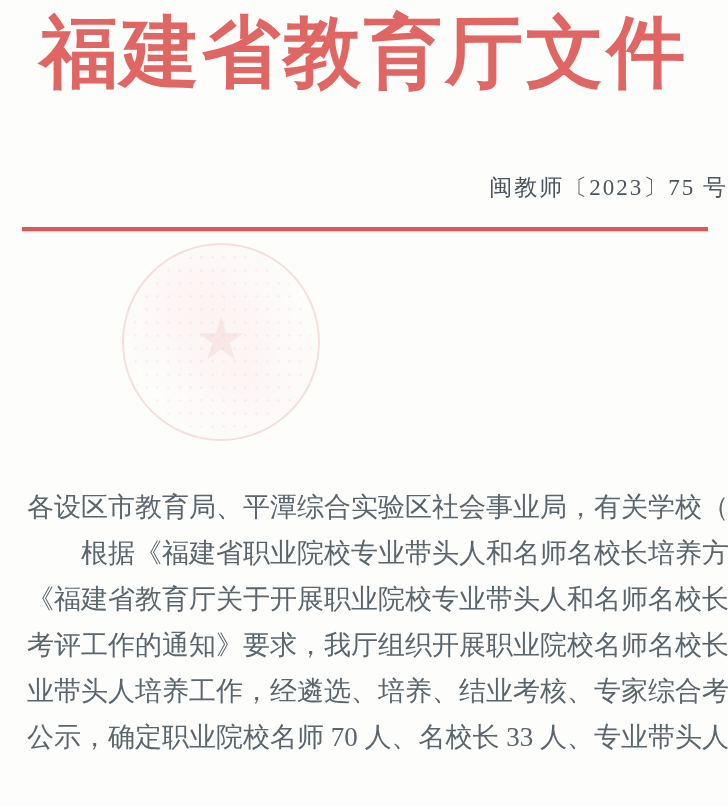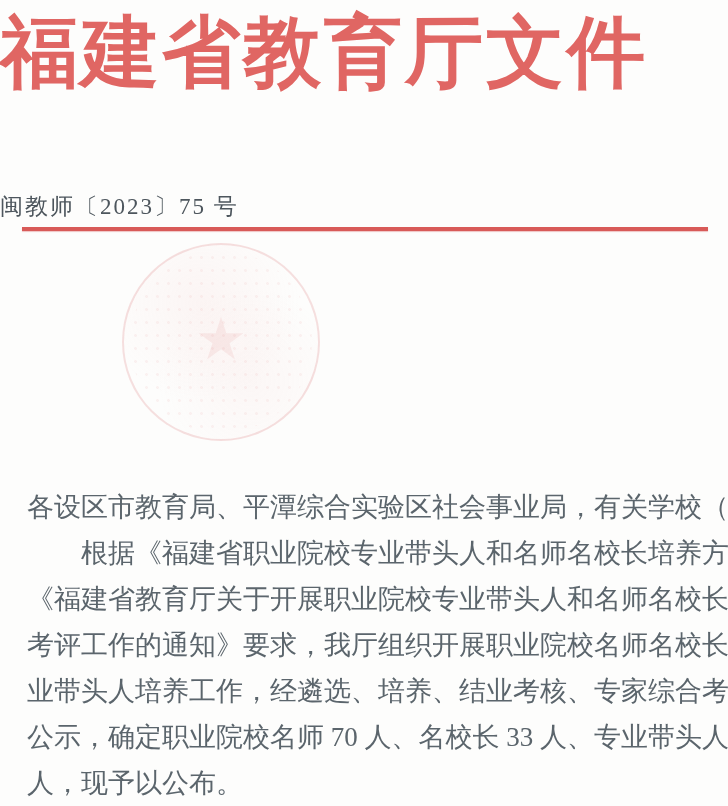--- a/index.html
+++ b/index.html
@@ -18,35 +18,36 @@
     height: 806px;
     background: #fdfdfc;
   }
 
   
   .agency-header {
     position: absolute;
     top: 2px;
     left: 0;
     width: 100%;
+    text-align: center;
     font-size: 78px;
     font-weight: 700;
     letter-spacing: 3px;
     color: #e06663;
     line-height: 102px;
     white-space: nowrap;
   }
 
   
   .doc-number {
     position: absolute;
-    top: 191px;
+    top: 172px;
     left: 0;
     width: 100%;
-    text-align: left;
+    text-align: right;
     font-size: 23px;
     letter-spacing: 2px;
     color: #4d565d;
   }
 
   
   .red-divider {
     position: absolute;
     top: 227px;
     left: 22px;
@@ -144,16 +145,15 @@
   <div class="doc-title">
   </div>
 
   <div class="doc-body">
     <div class="body-line">各设区市教育局、平潭综合实验区社会事业局，有关学校（单位）:</div>
     <div class="body-line indent">根据《福建省职业院校专业带头人和名师名校长培养方案》</div>
     <div class="body-line">《福建省教育厅关于开展职业院校专业带头人和名师名校长综合</div>
     <div class="body-line">考评工作的通知》要求，我厅组织开展职业院校名师名校长和专</div>
     <div class="body-line">业带头人培养工作，经遴选、培养、结业考核、专家综合考评和</div>
     <div class="body-line">公示，确定职业院校名师 70 人、名校长 33 人、专业带头人 208</div>
-    <div class="body-line last-line">人，现予以公布。</div>
   </div>
 
 </div>
 
 </body></html>

